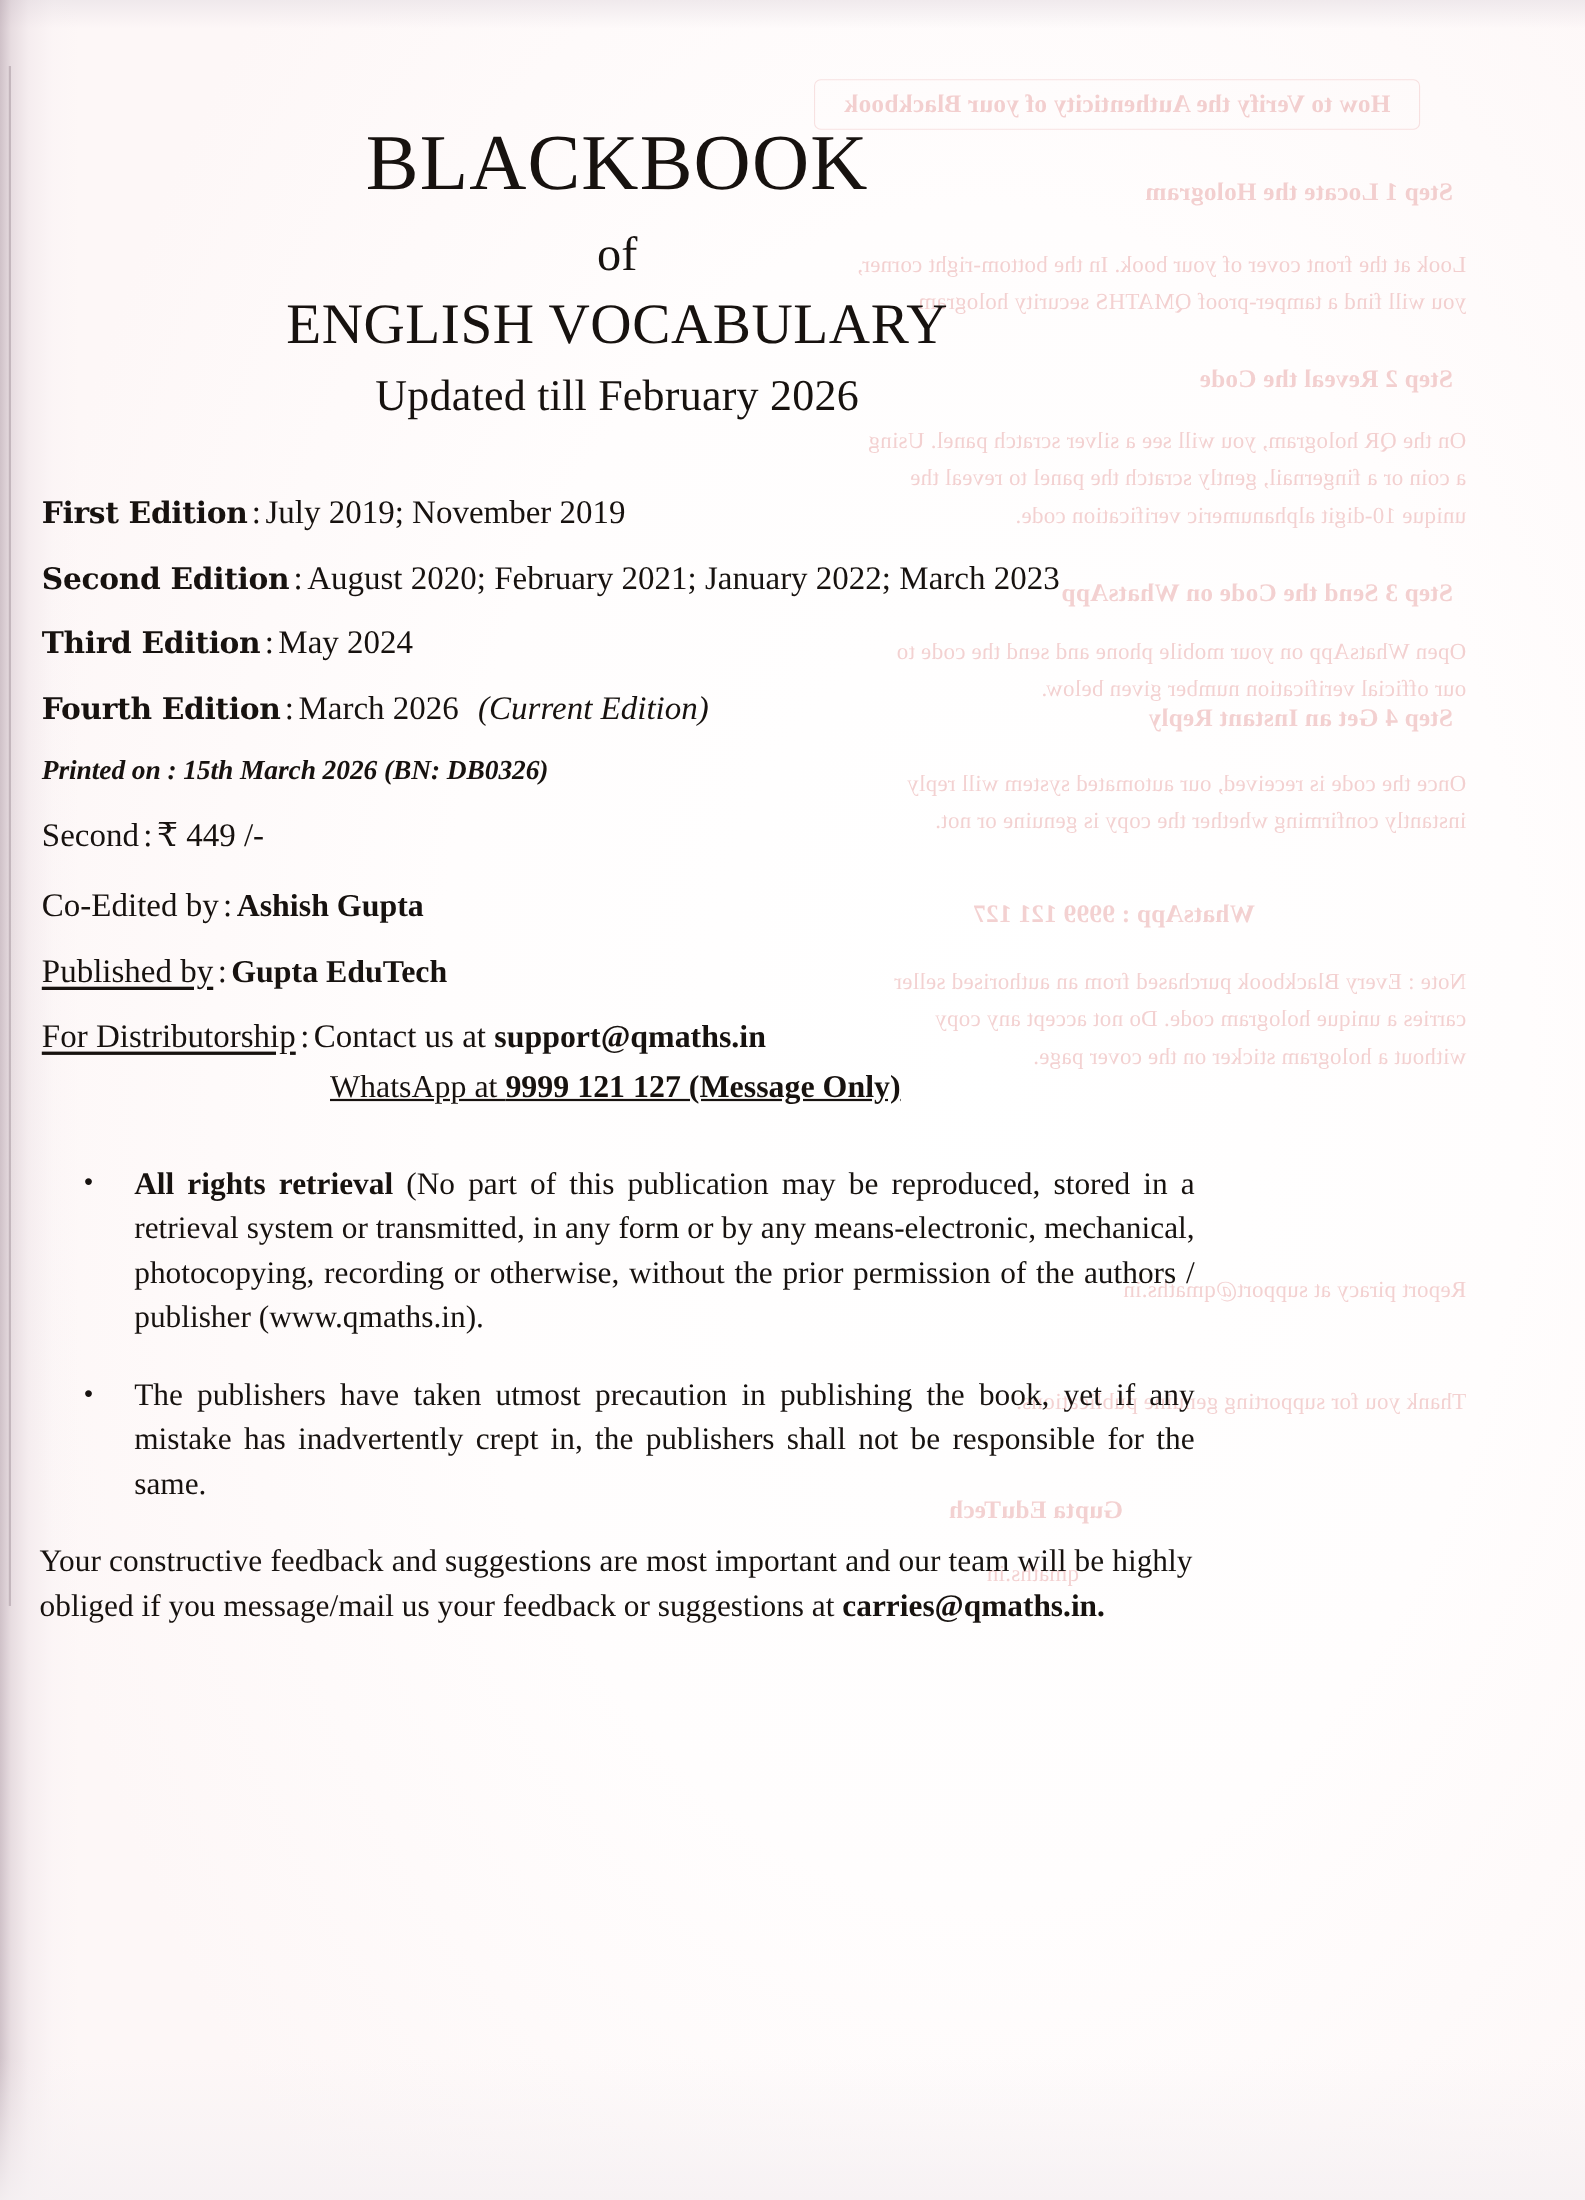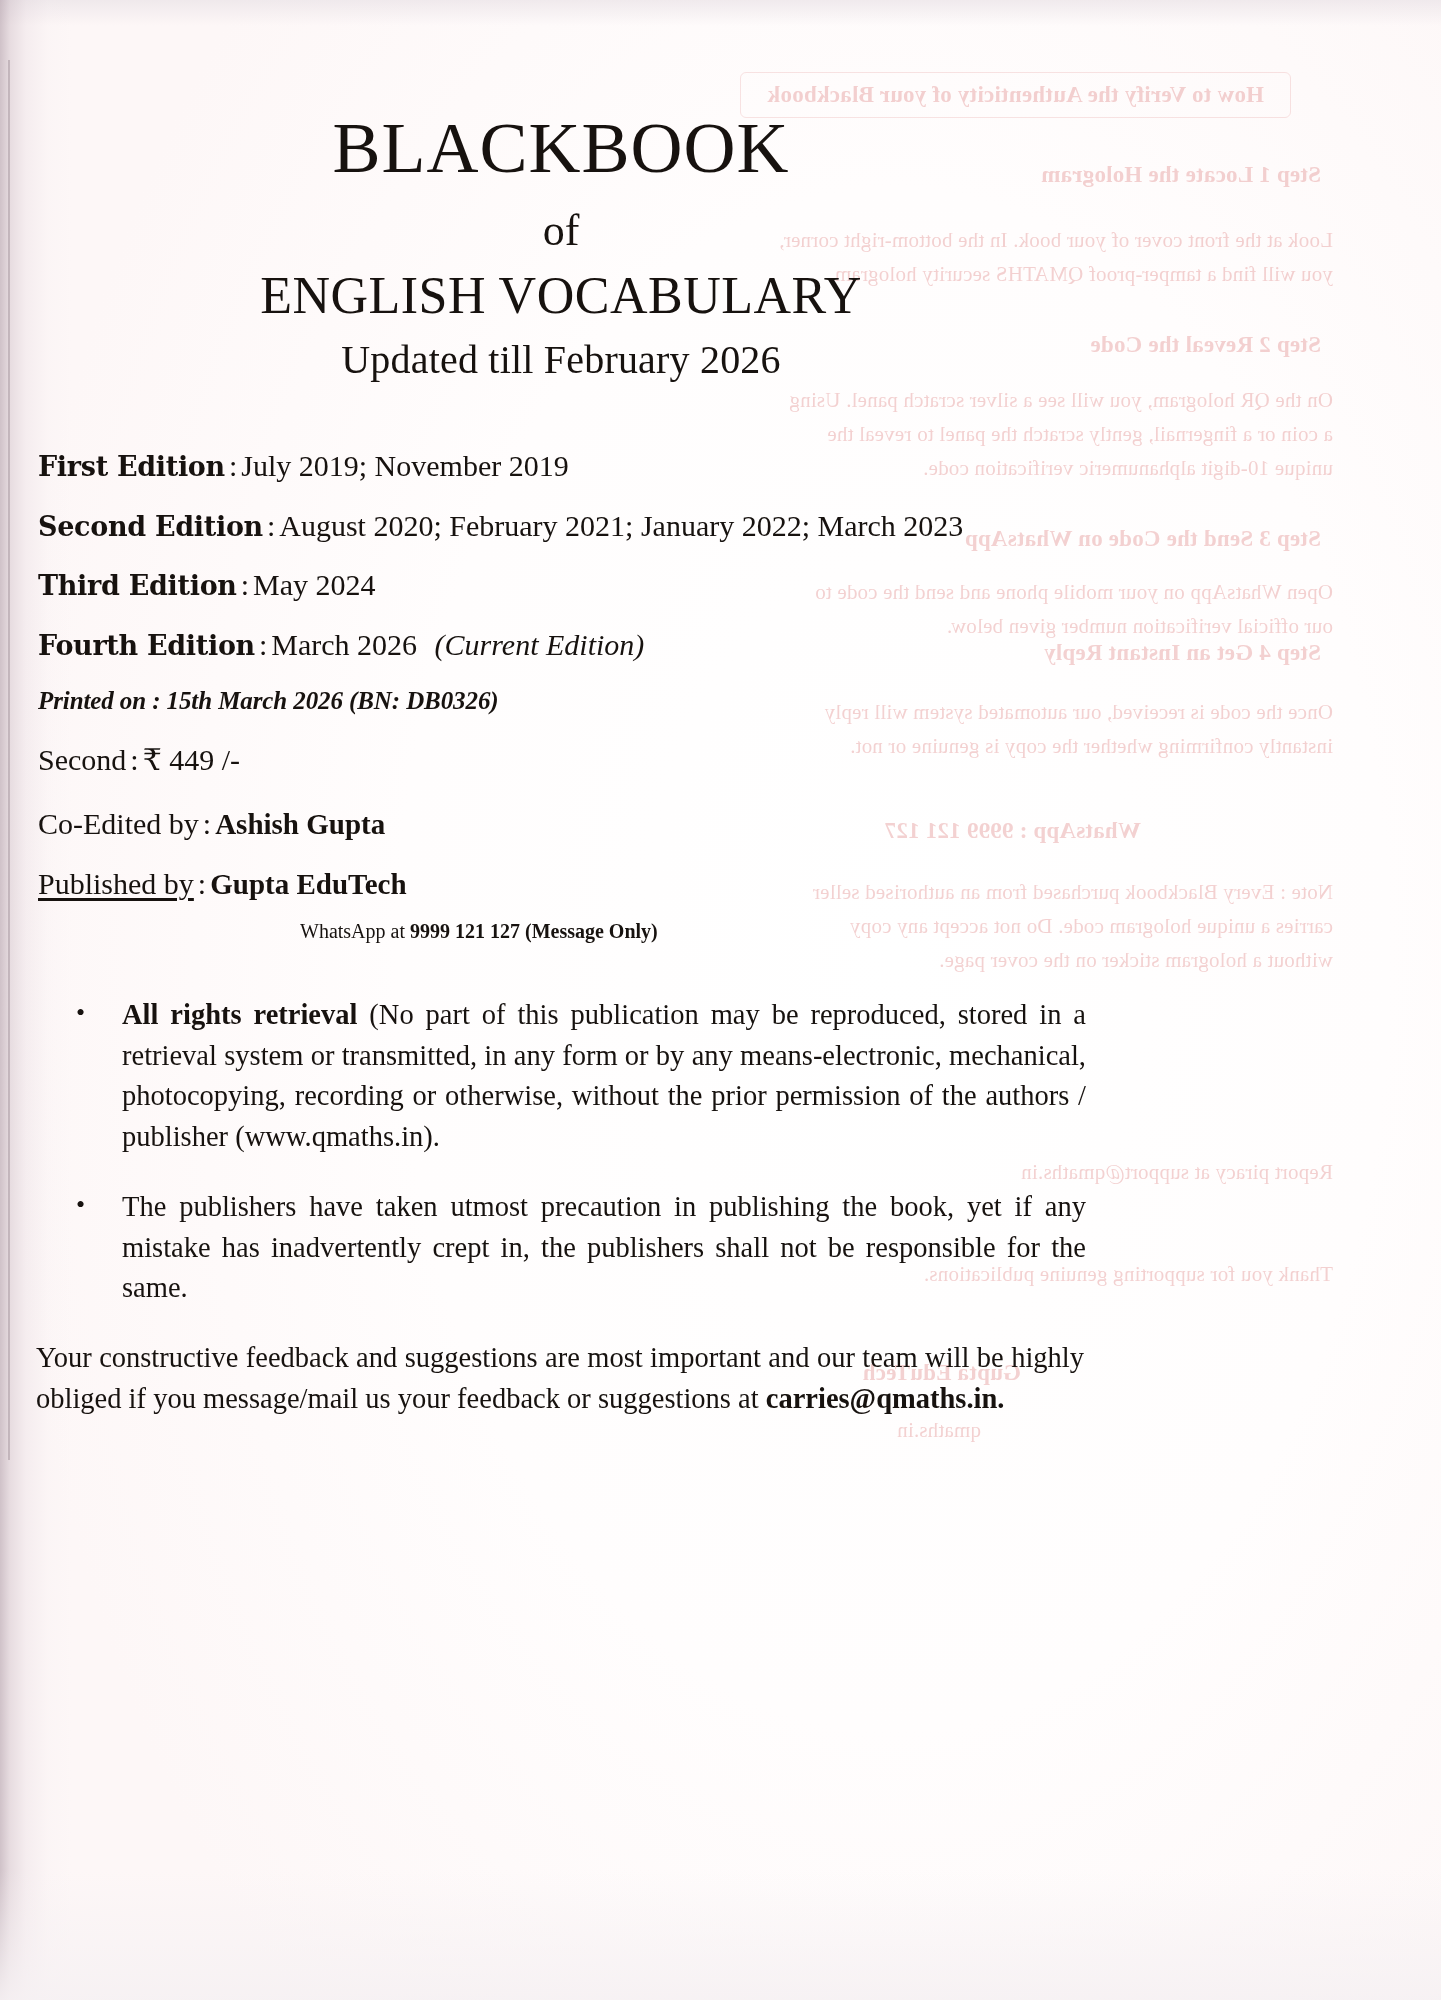--- a/index.html
+++ b/index.html
@@ -140,25 +140,26 @@
 
   .printed-row {
     font-size: 25px;
     font-style: italic;
     font-weight: bold;
     margin-bottom: 28px;
     letter-spacing: -0.1px;
   }
 
   .whatsapp-row {
-    font-size: 20px;
+    font-size: 29px;
     margin-top: -6px;
     margin-bottom: 26px;
     padding-left: 262px;
     white-space: nowrap;
+    text-decoration: underline;
   }
   .whatsapp-row .wbold { font-weight: bold; }
 
   .bullets {
     margin-top: 52px;
     padding-left: 30px;
   }
   .bullet {
     display: flex;
     margin-bottom: 30px;
@@ -256,20 +257,23 @@
       </div>
 
       <div class="meta-row">
         <span class="v">Co-Edited by</span><span class="sep">:</span><span class="v bold">Ashish Gupta</span>
       </div>
 
       <div class="meta-row">
         <span class="v" style="text-decoration:underline;text-underline-offset:4px">Published by</span><span class="sep">:</span><span class="v bold">Gupta EduTech</span>
       </div>
 
+      <div class="meta-row" style="margin-bottom:18px">
+        <span class="v" style="text-decoration:underline;text-underline-offset:4px">For Distributorship</span><span class="sep">:</span><span class="v">Contact us at </span><span class="v bold">support@qmaths.in</span>
+      </div>
 
       <div class="whatsapp-row">
         <span>WhatsApp at </span><span class="wbold">9999 121 127 (Message Only)</span>
       </div>
 
     </div>
 
     <div class="bullets">
 
       <div class="bullet">

